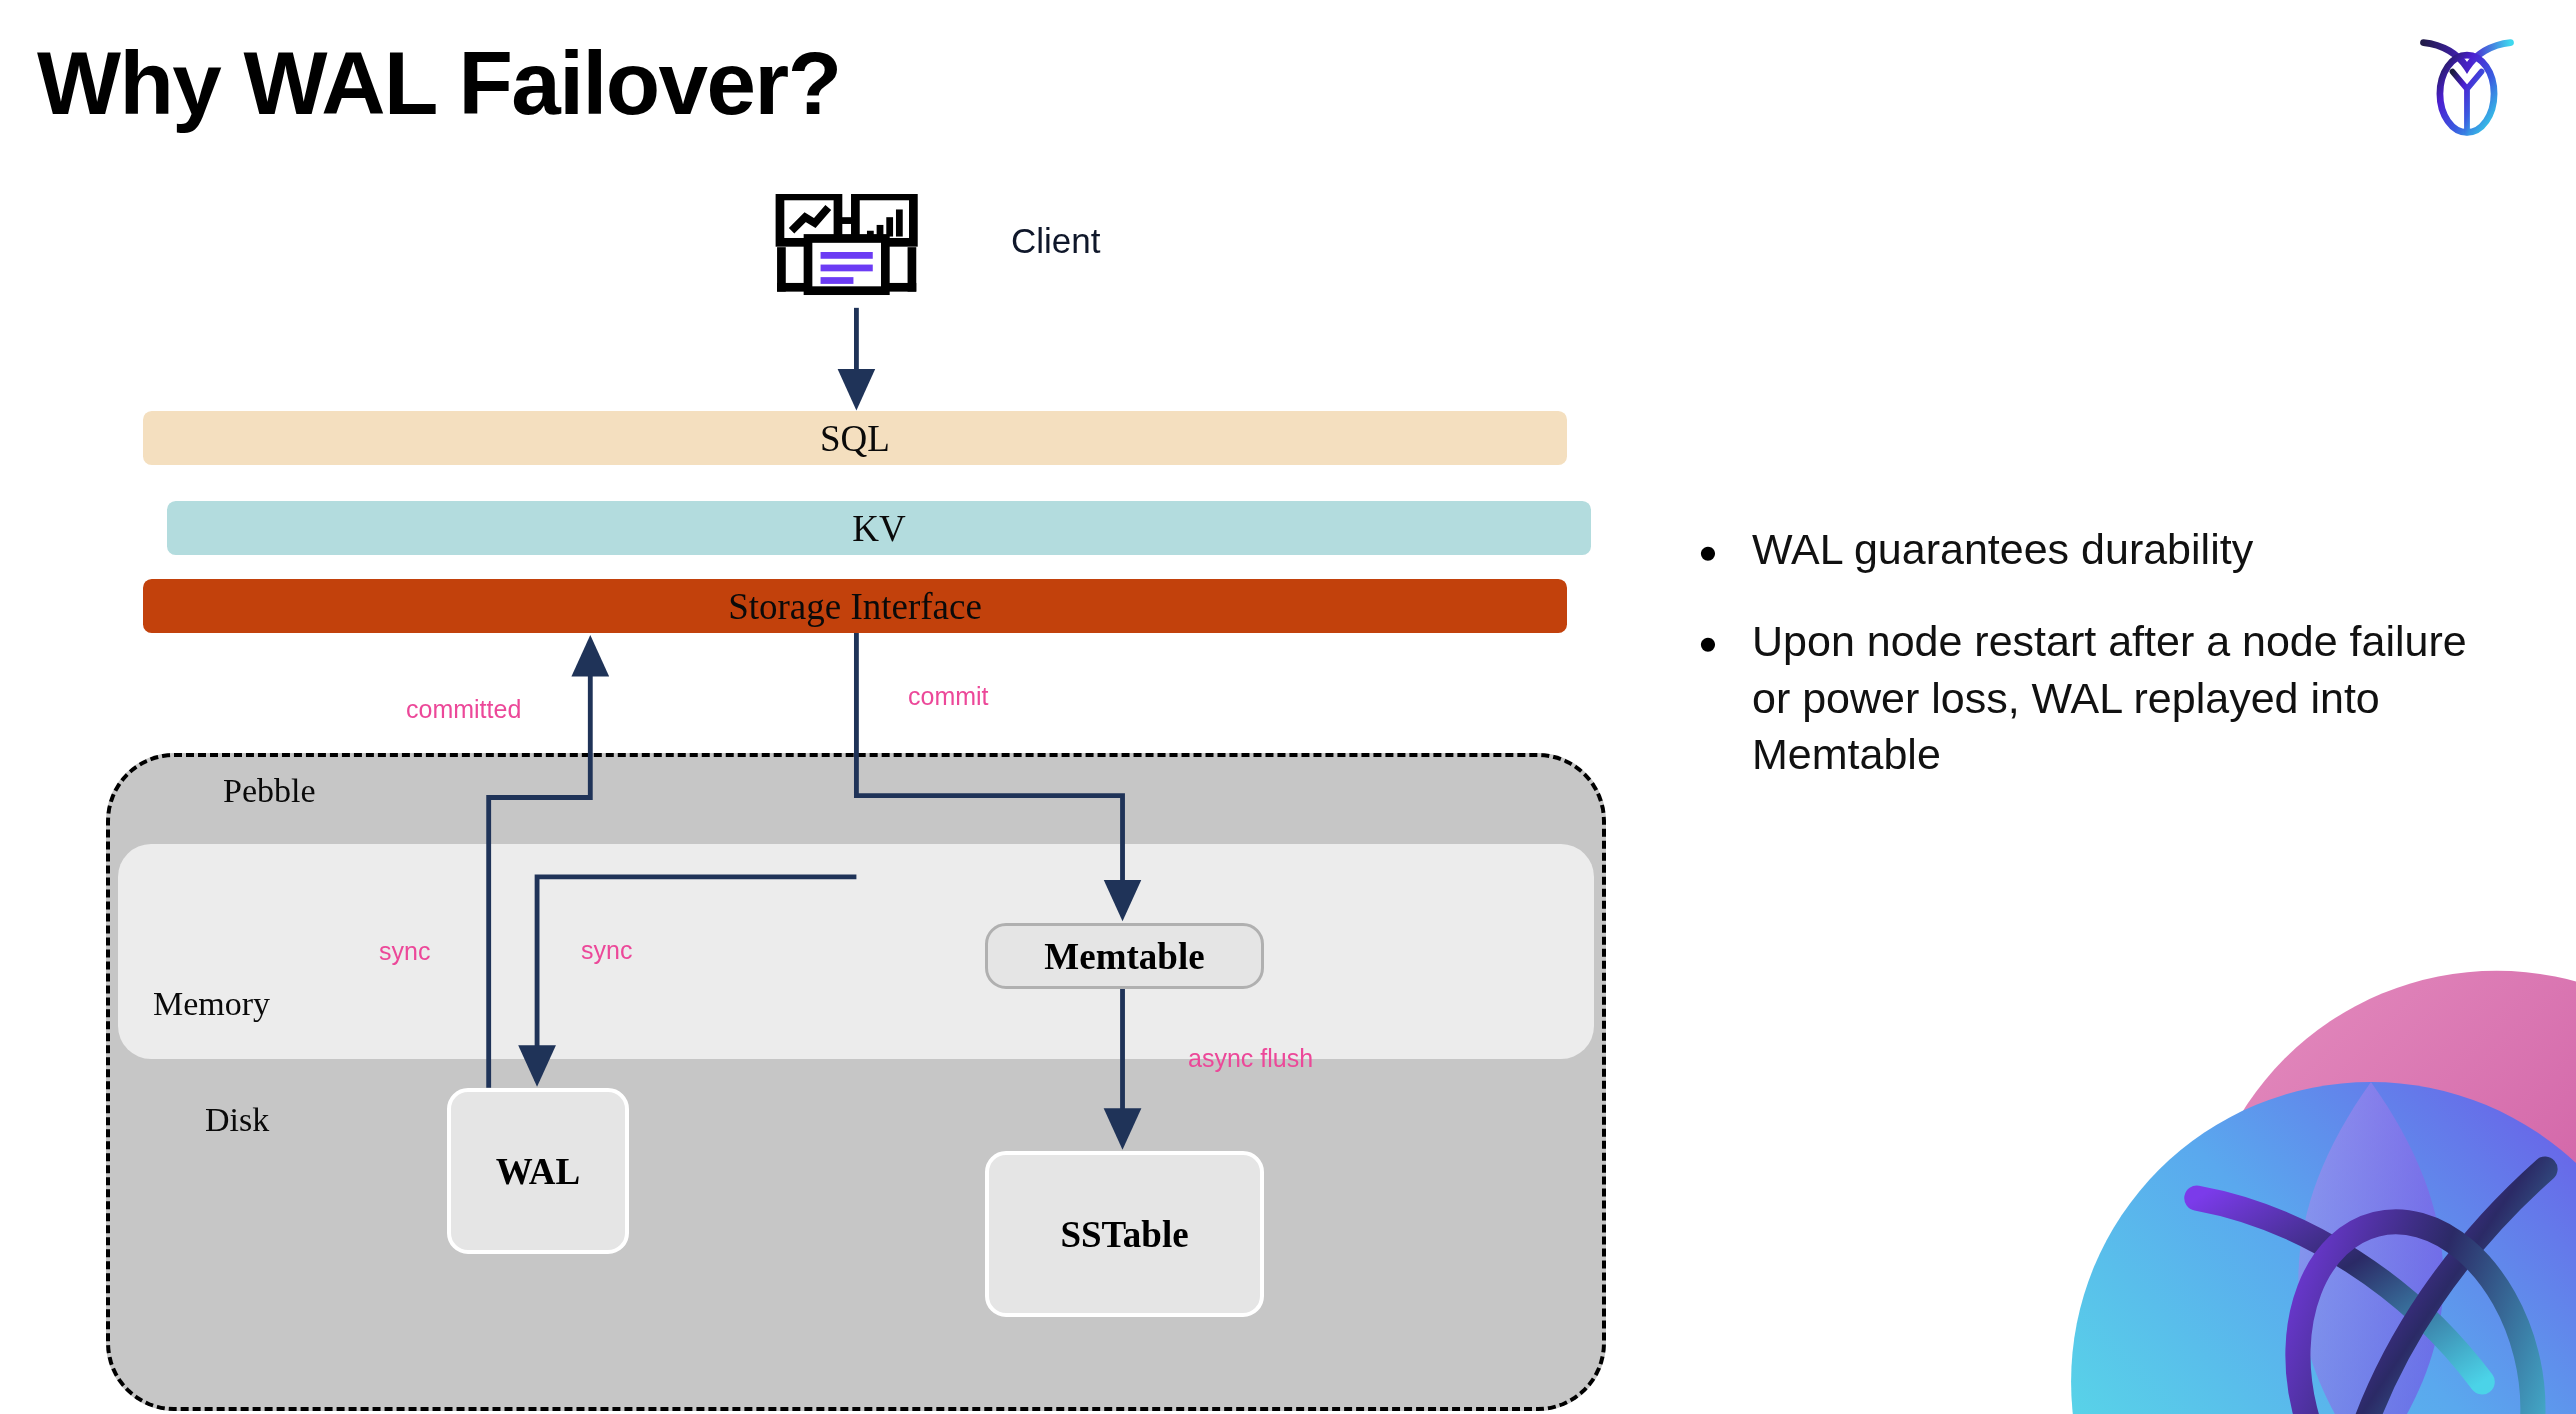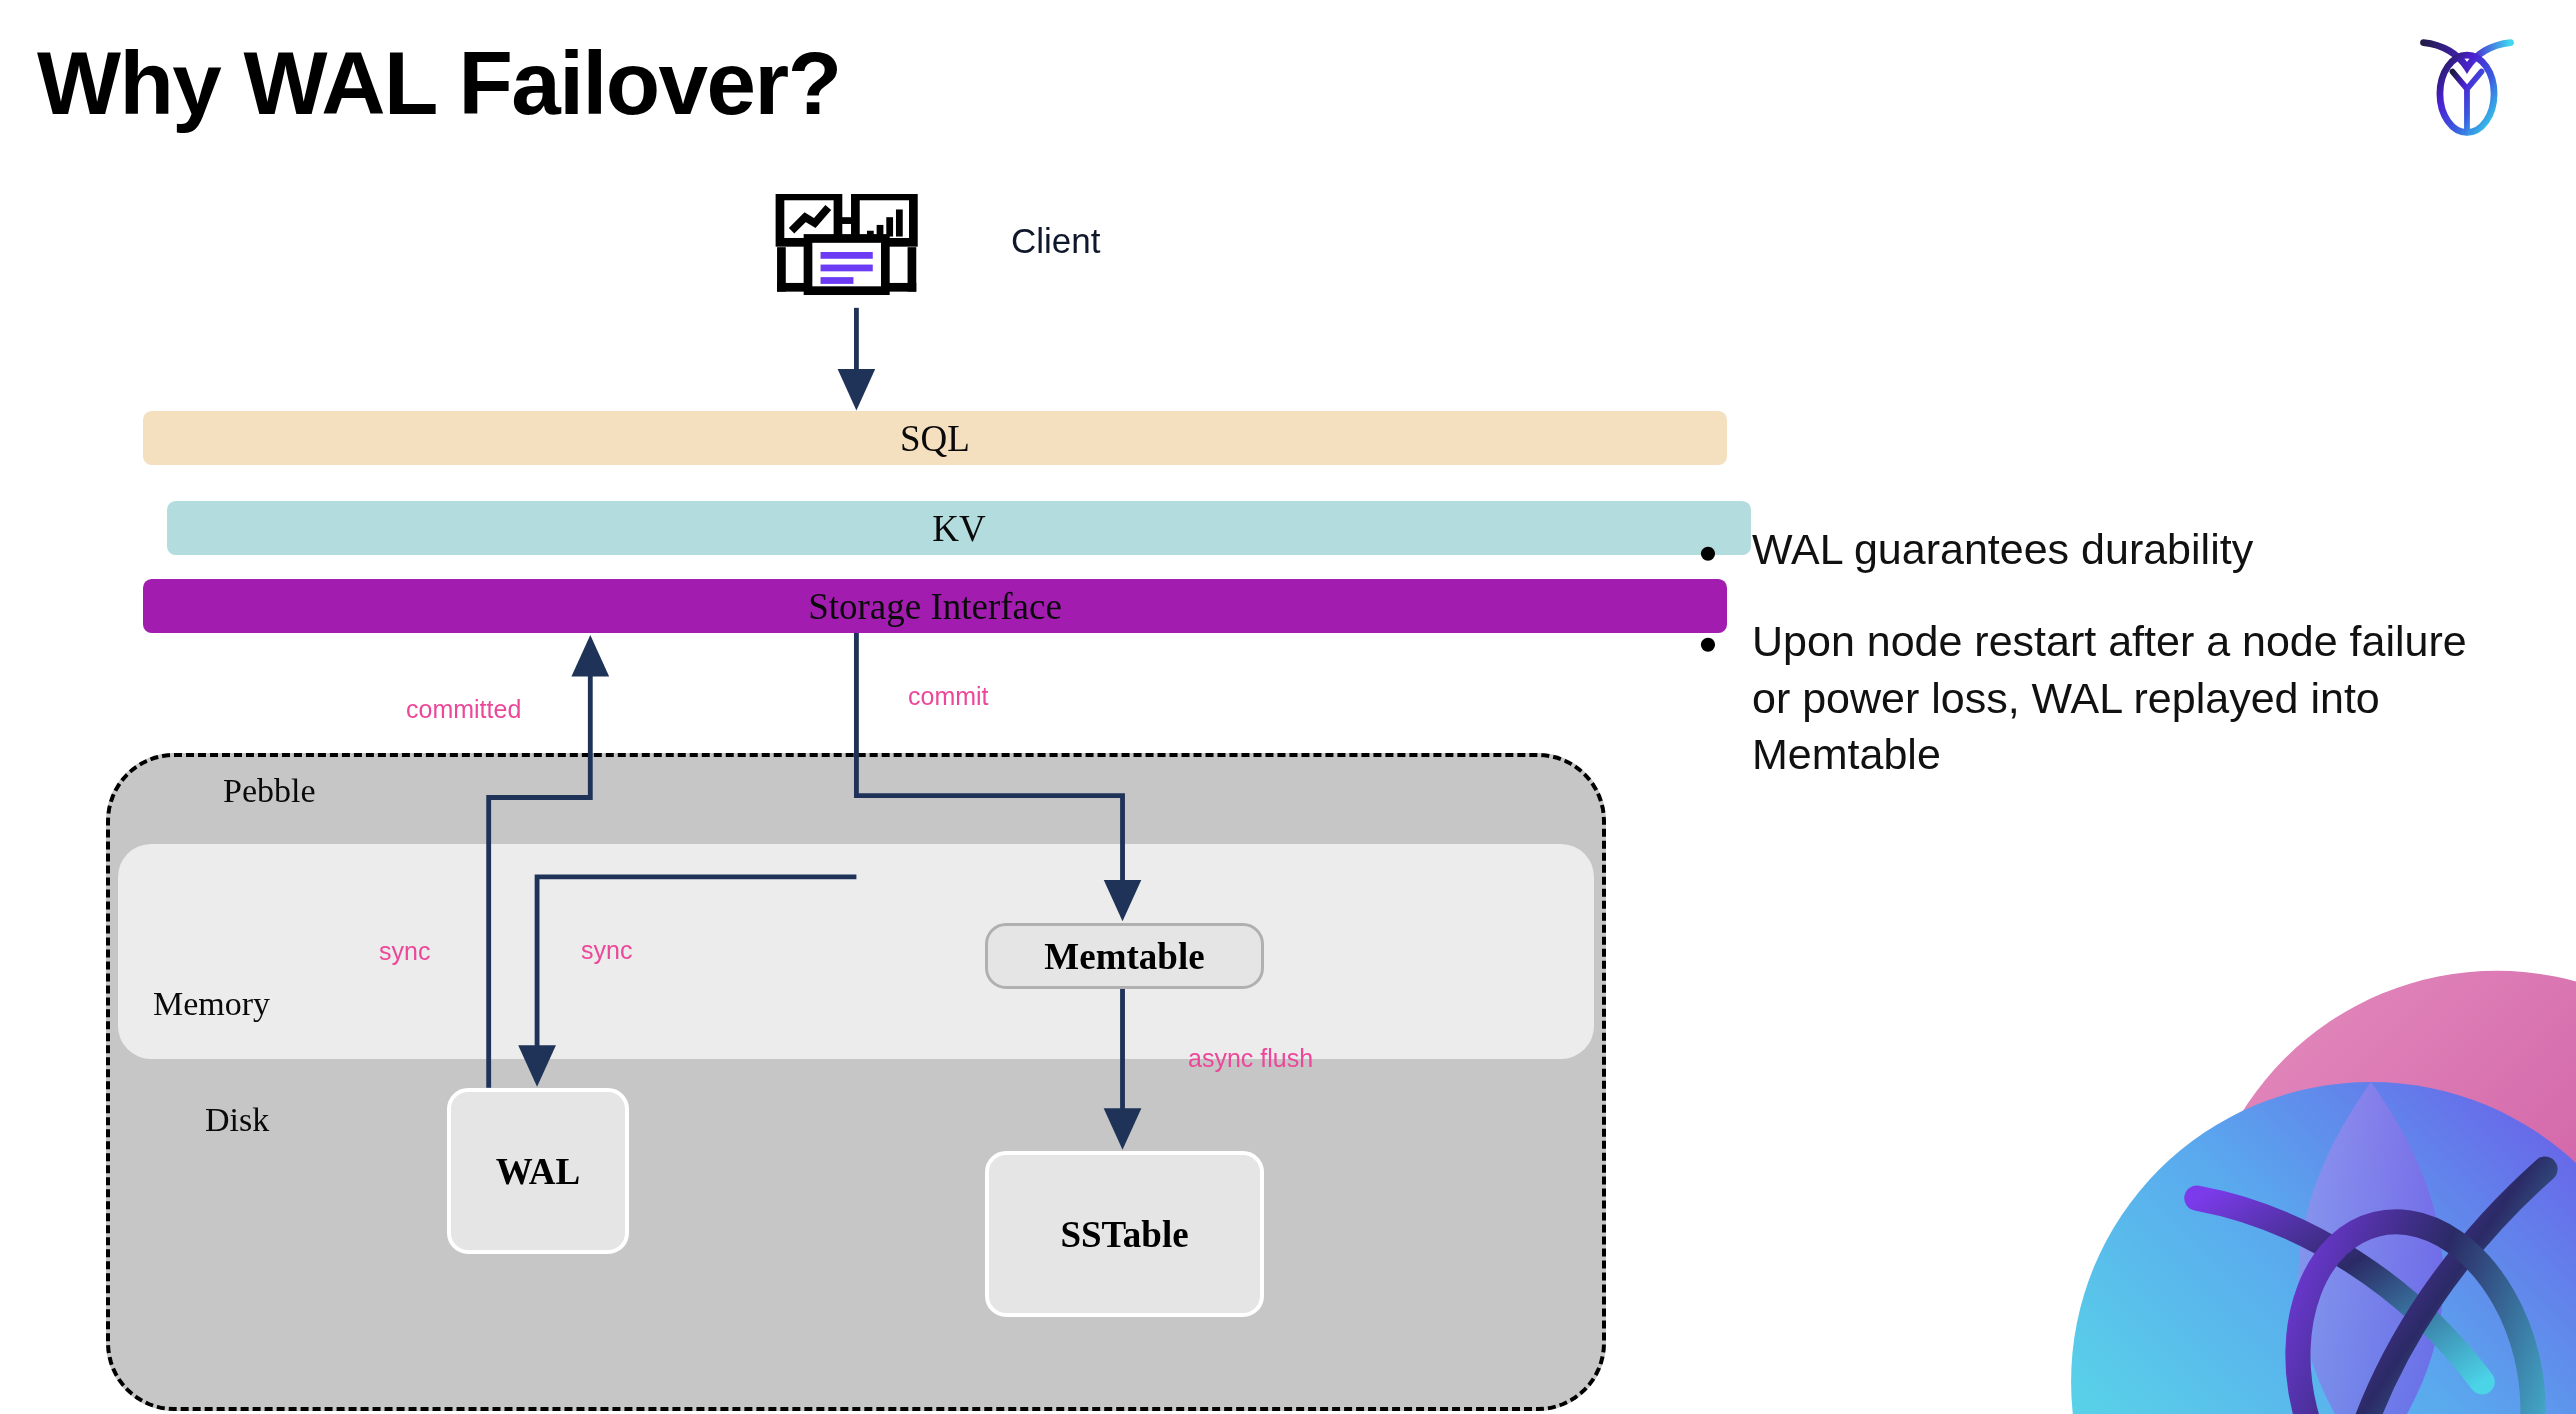--- a/index.html
+++ b/index.html
@@ -23,27 +23,27 @@
 
   
   #client-icon{position:absolute;left:774px;top:194px;width:155px;height:116px;}
   #client-label{
     position:absolute;left:1011px;top:221px;
     font-size:35px;color:#0f172a;font-family:"Liberation Sans", sans-serif;
   }
 
   
   .layer-bar{
-    position:absolute;left:143px;width:1584px;height:54px;border-radius:8.7px;
+    position:absolute;left:143px;width:1424px;height:54px;border-radius:8.7px;
     display:flex;align-items:center;justify-content:center;
     font-family:"Liberation Serif", serif;font-size:37px;color:#0a0a0a;
   }
   #layer-sql{top:411px;background:#F4DFBF;}
   #layer-kv{top:501px;background:#B3DCDE;margin-left:24px;}
-  #layer-storage{top:579px;background:#a21caf;}
+  #layer-storage{top:579px;background:#c2410c;}
 
   
   #pebble-container{
     position:absolute;left:106px;top:753px;width:1500px;height:658px;
     background:#C6C6C6;border:4.8px dashed #000000;border-radius:68px;box-sizing:border-box;
   }
   #memory-region{
     position:absolute;left:118px;top:844px;width:1476px;height:215px;
     background:#ECECEC;border-radius:33px;
   }

